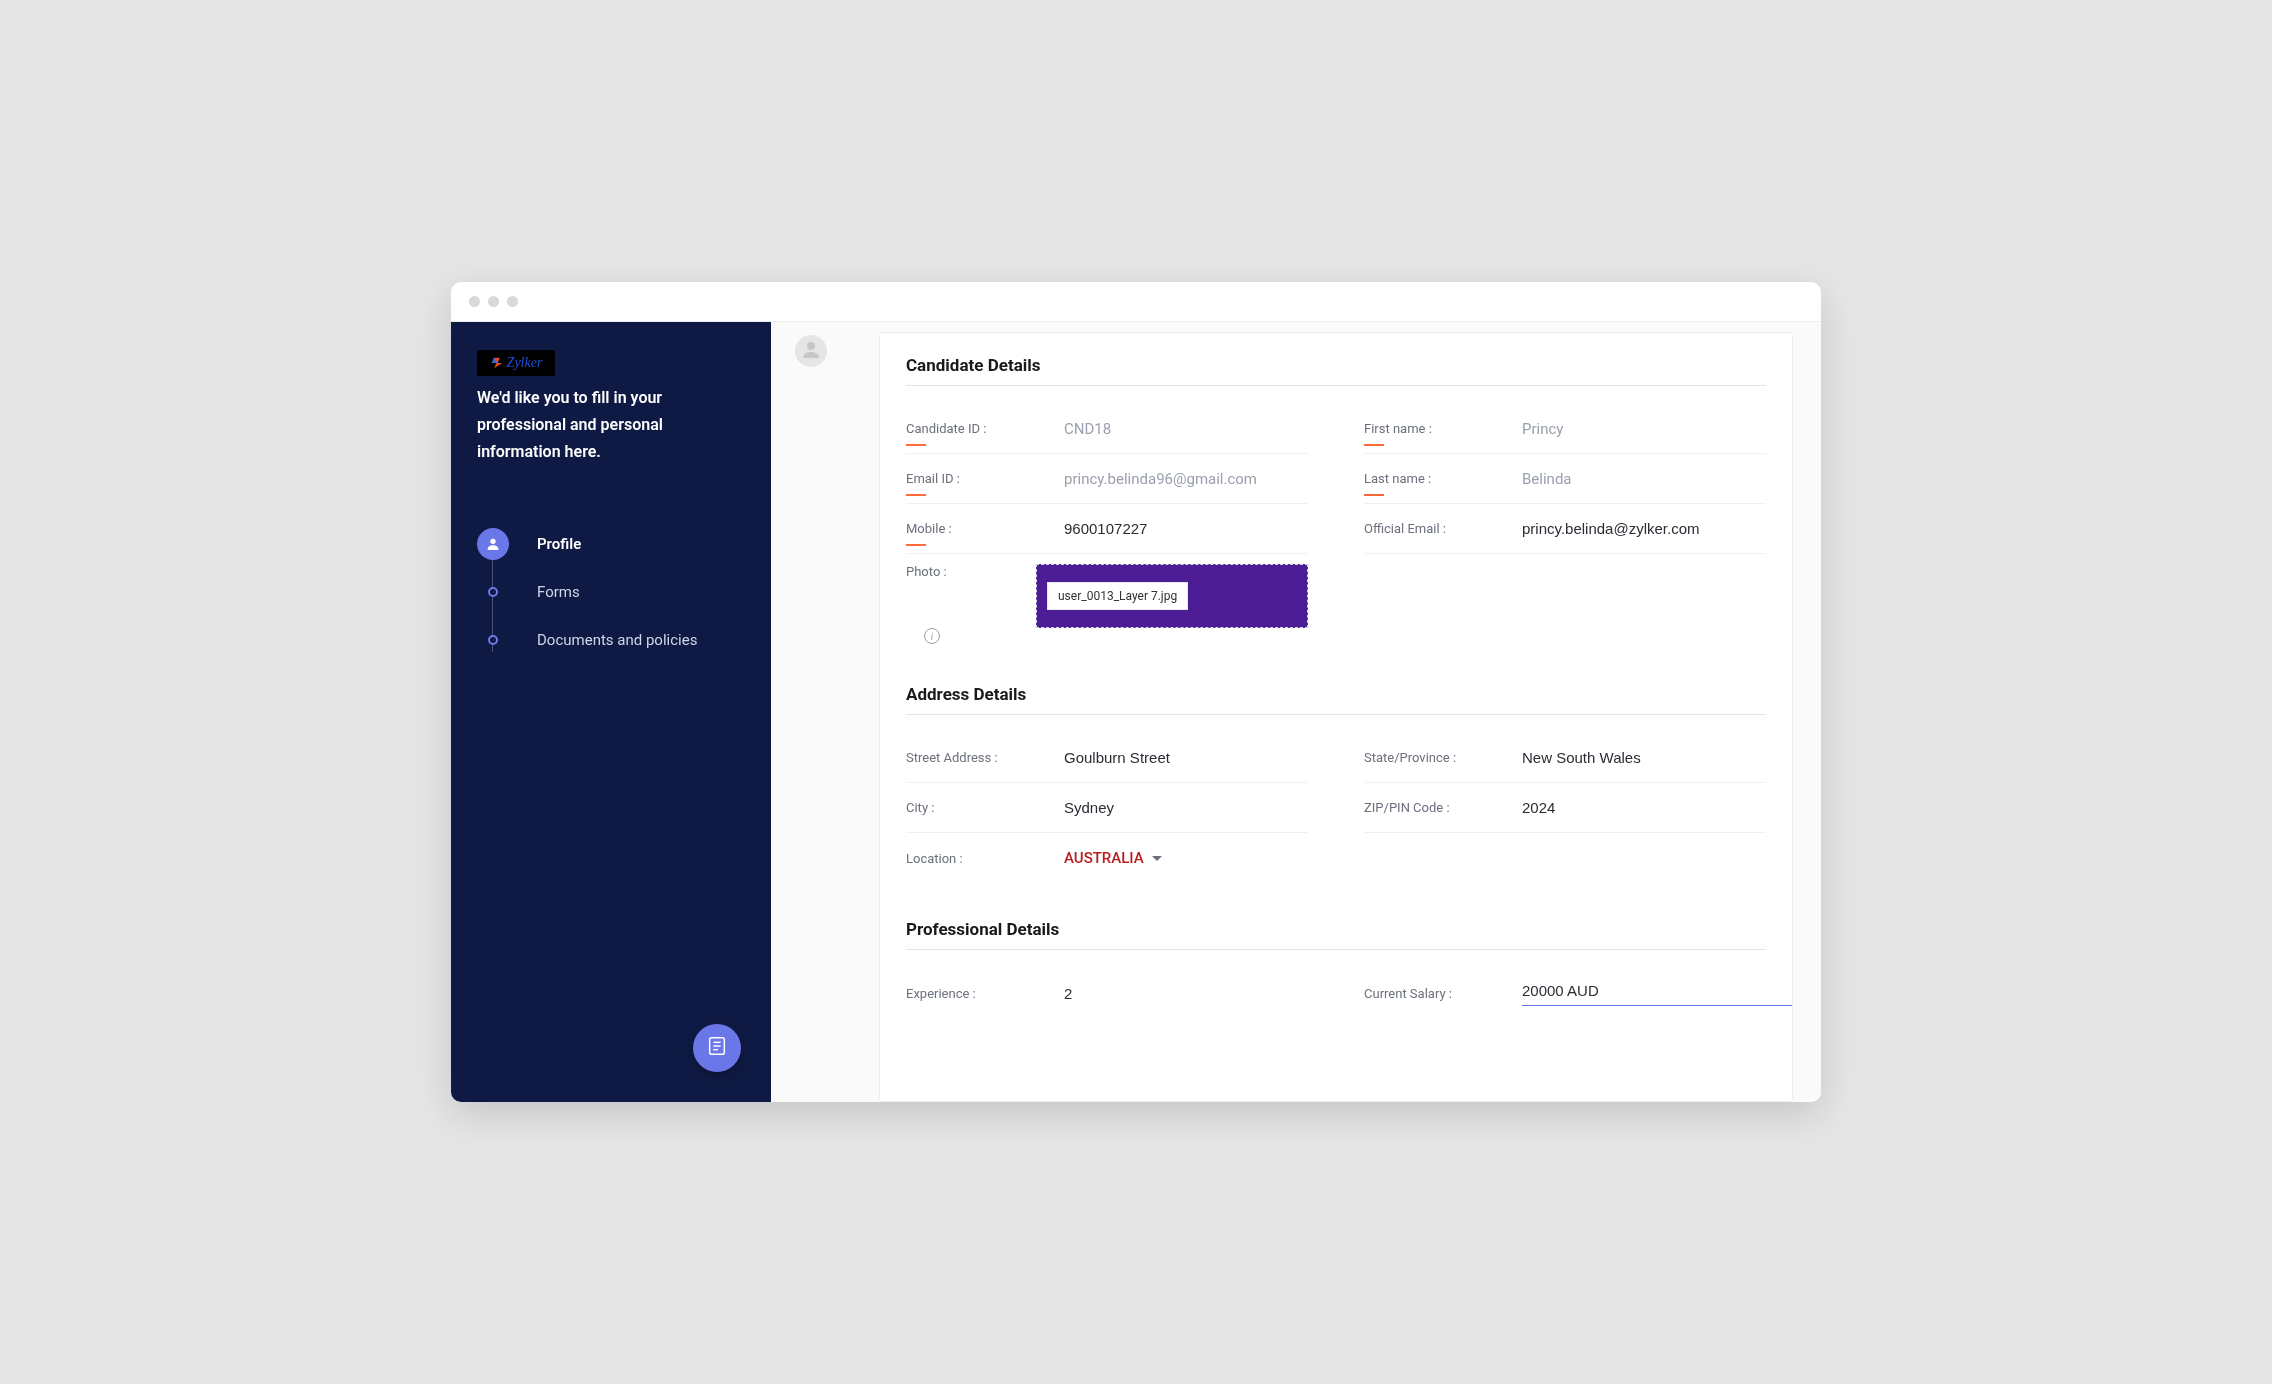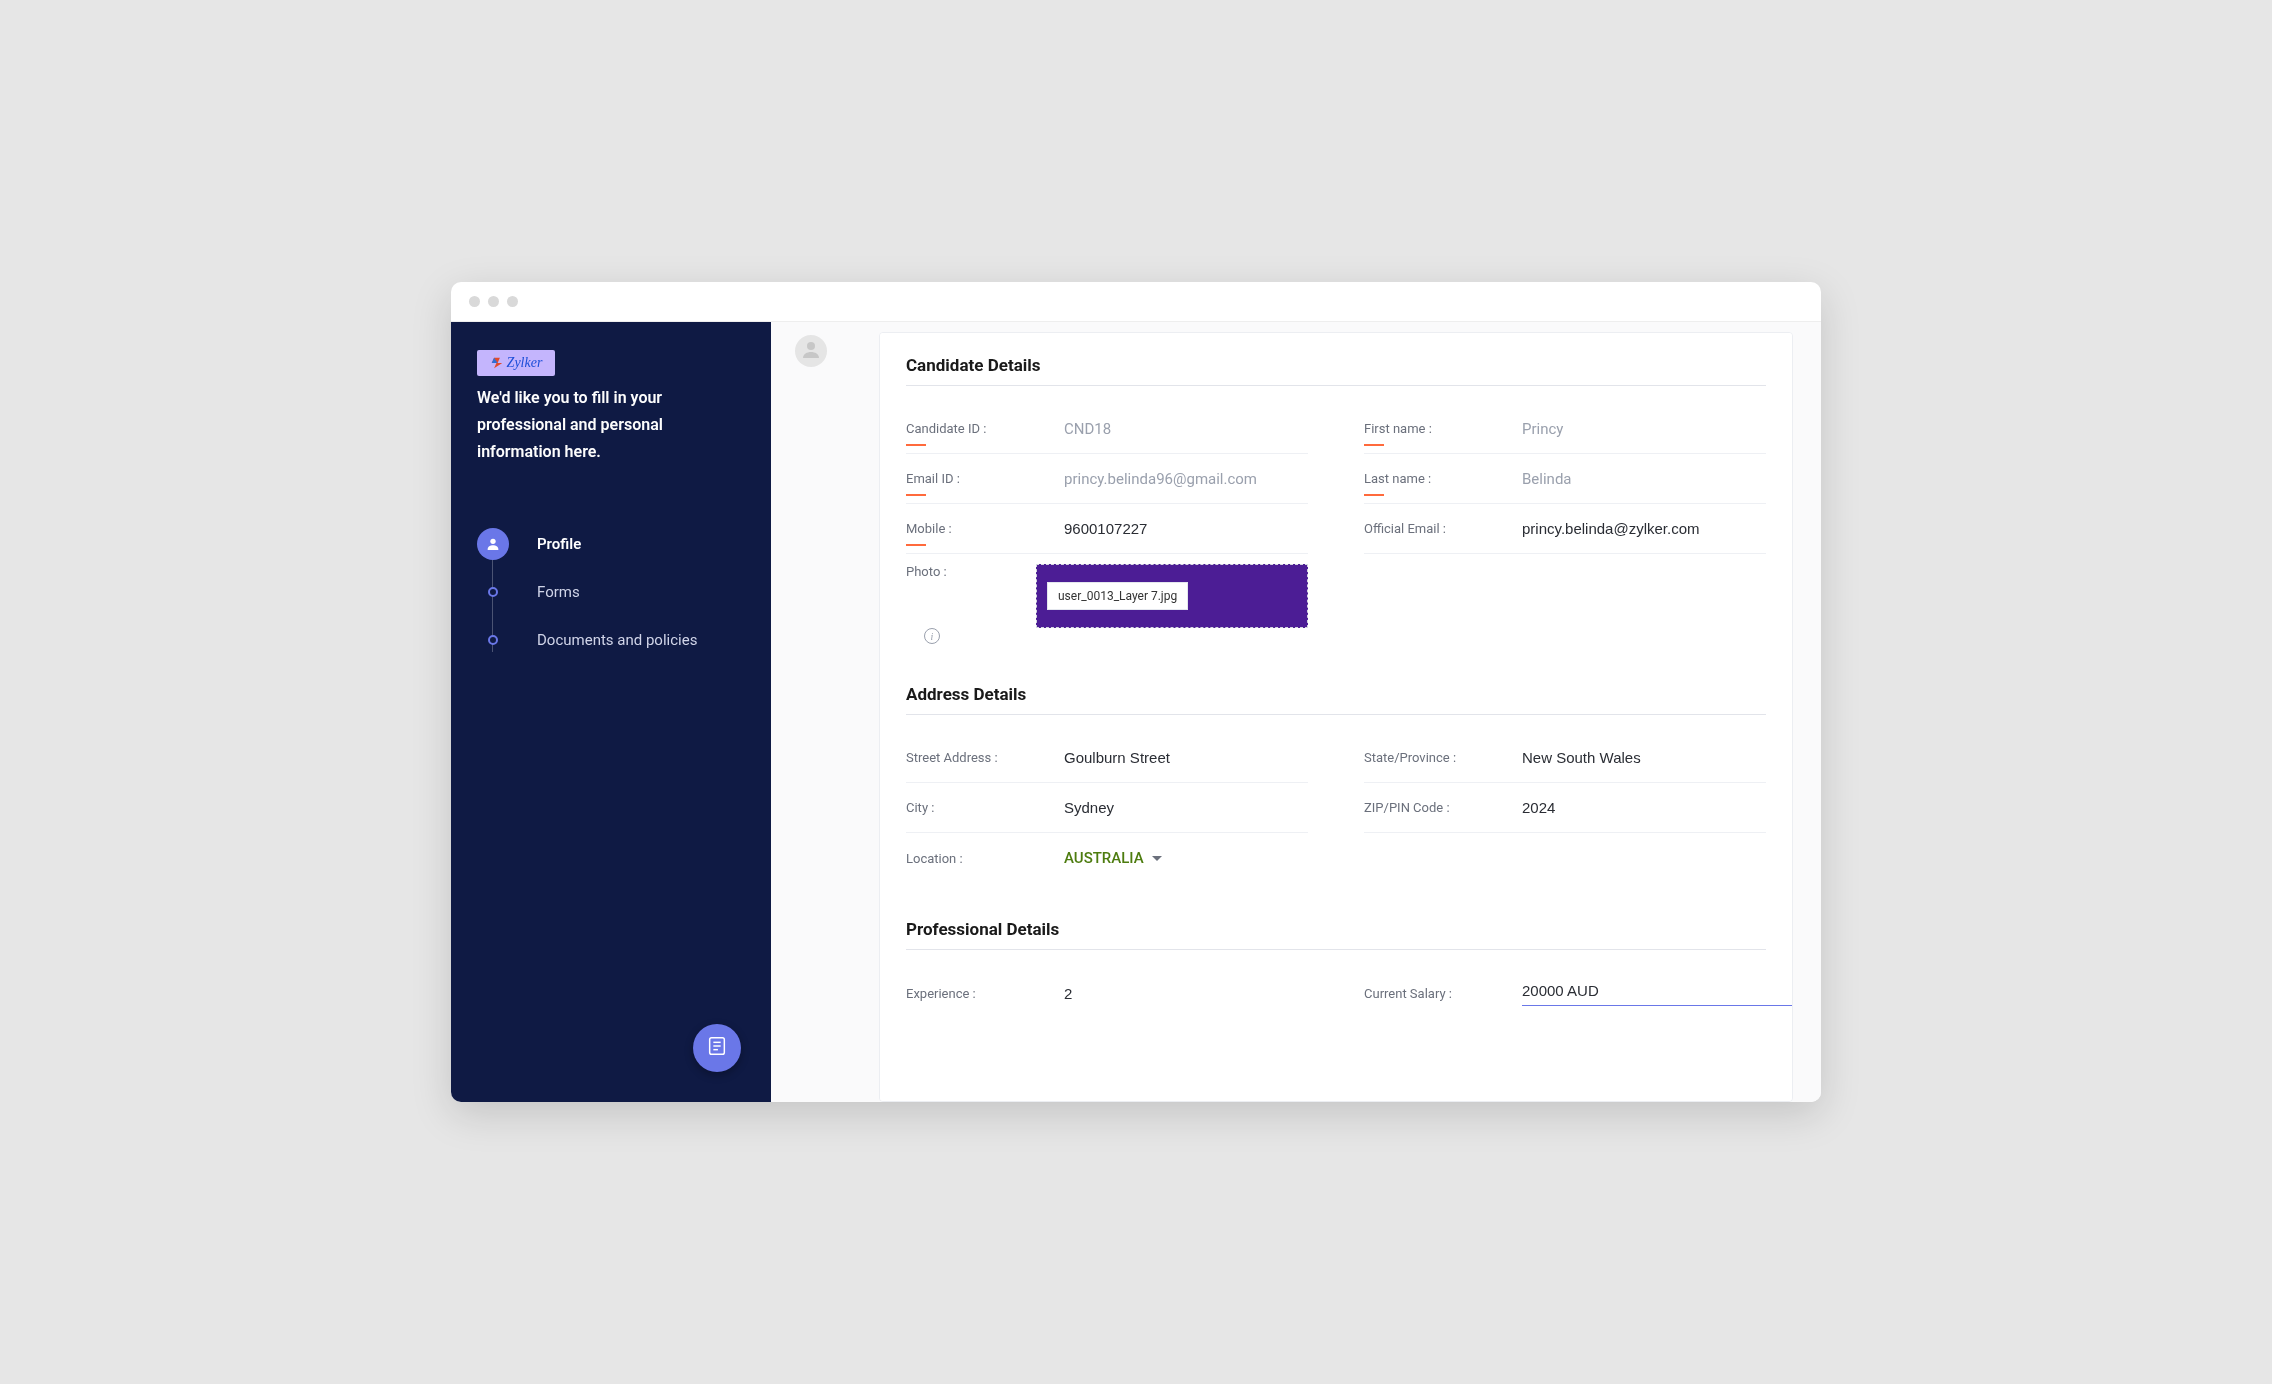--- a/index.html
+++ b/index.html
@@ -36,21 +36,21 @@
   .sidebar {
     width: 320px;
     background: #0f1a44;
     color: #fff;
     display: flex;
     flex-direction: column;
     padding: 28px 26px 24px 26px;
     position: relative;
   }
   .logo-box {
-    background: #c4b5fd;
+    background: #000000;
     color: #1d4ed8;
     width: 78px; height: 26px;
     display: flex; align-items: center; justify-content: center;
     border-radius: 2px;
     font-family: "Brush Script MT", cursive, serif;
     font-size: 14px;
     font-style: italic;
     gap: 3px;
   }
   .logo-icon { display: inline-flex; }
@@ -167,21 +167,21 @@
   .field-value, .field-input {
     font-size: 15px;
     color: #2a2d34;
     border: none;
     outline: none;
     background: transparent;
     width: 100%;
     margin-left: 28px;
   }
   .field-value.readonly { color: #9aa0ad; }
-  .field-value.strong { font-weight: 500; color: #4d7c0f; }
+  .field-value.strong { font-weight: 500; color: #b91c1c; }
   .field-input { padding: 2px 0; }
   .field-input.active { border-bottom: 1px solid #6a77e8; padding-bottom: 6px; }
   .info-icon {
     width: 16px; height: 16px; border-radius: 50%;
     border: 1px solid #9aa0ad;
     display: inline-flex; align-items: center; justify-content: center;
     font-size: 10px; color: #9aa0ad;
     margin-left: 18px;
     font-family: Georgia, serif;
     font-style: italic;

